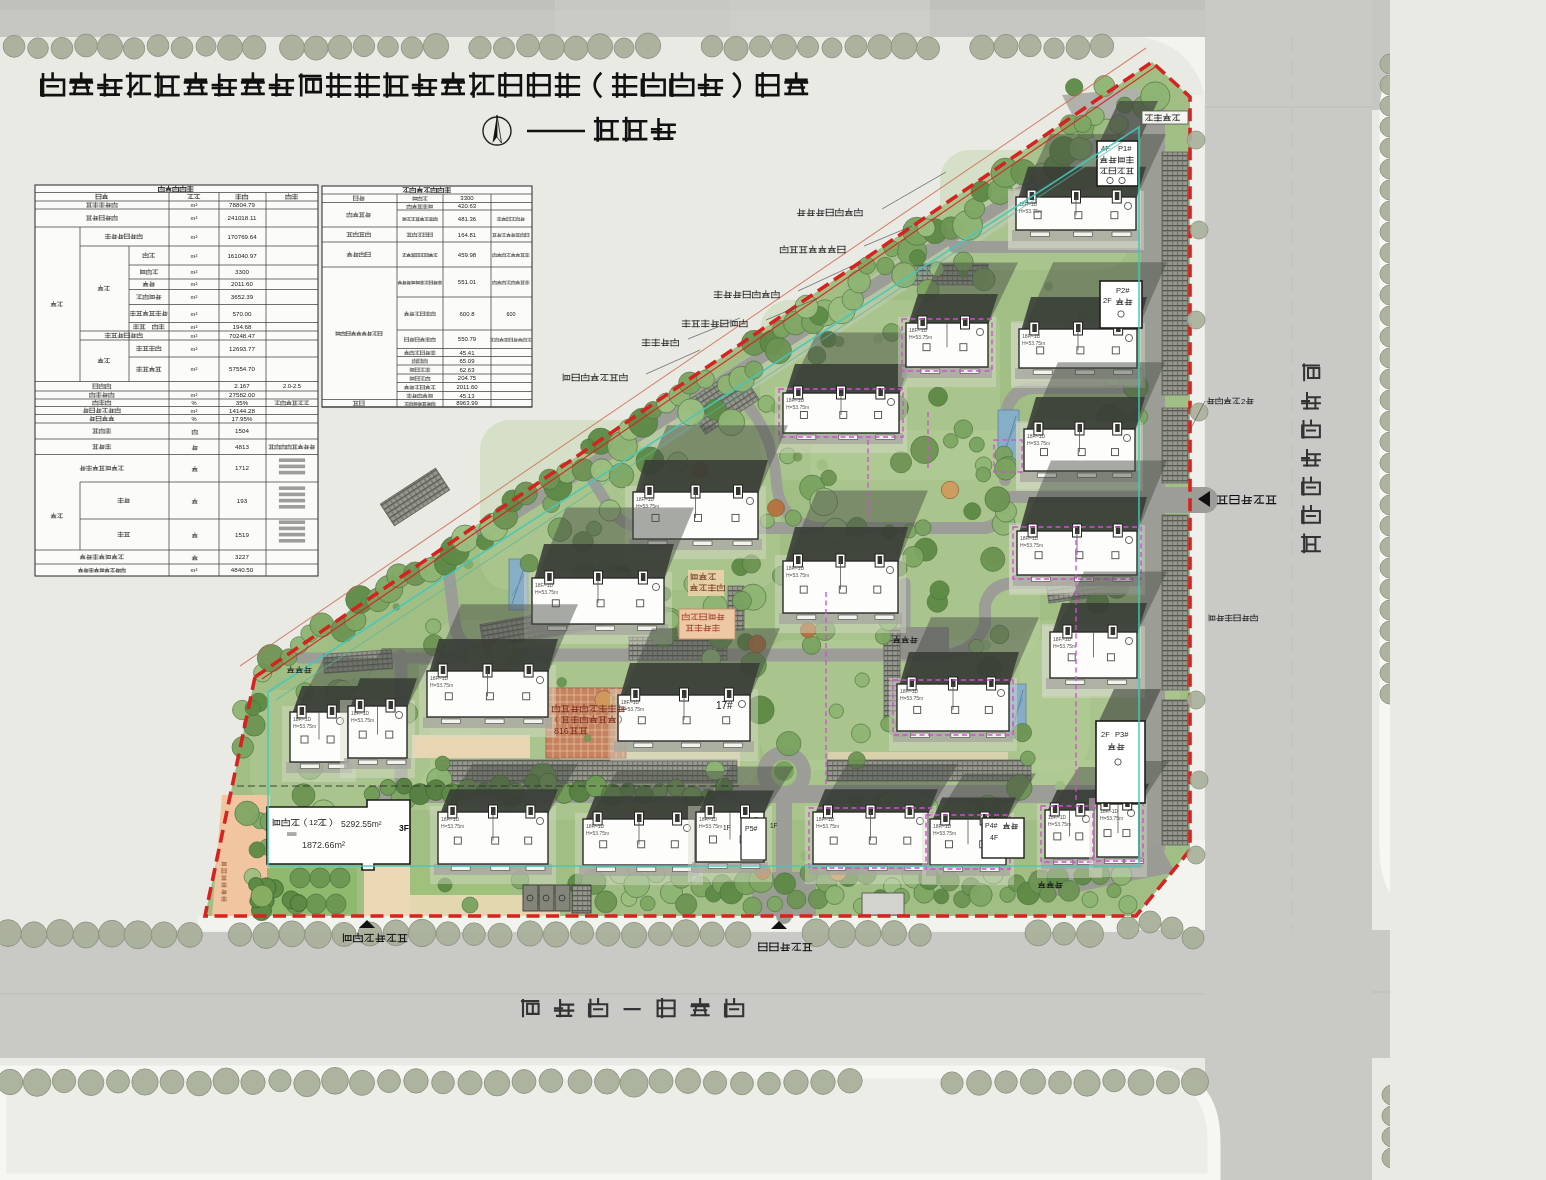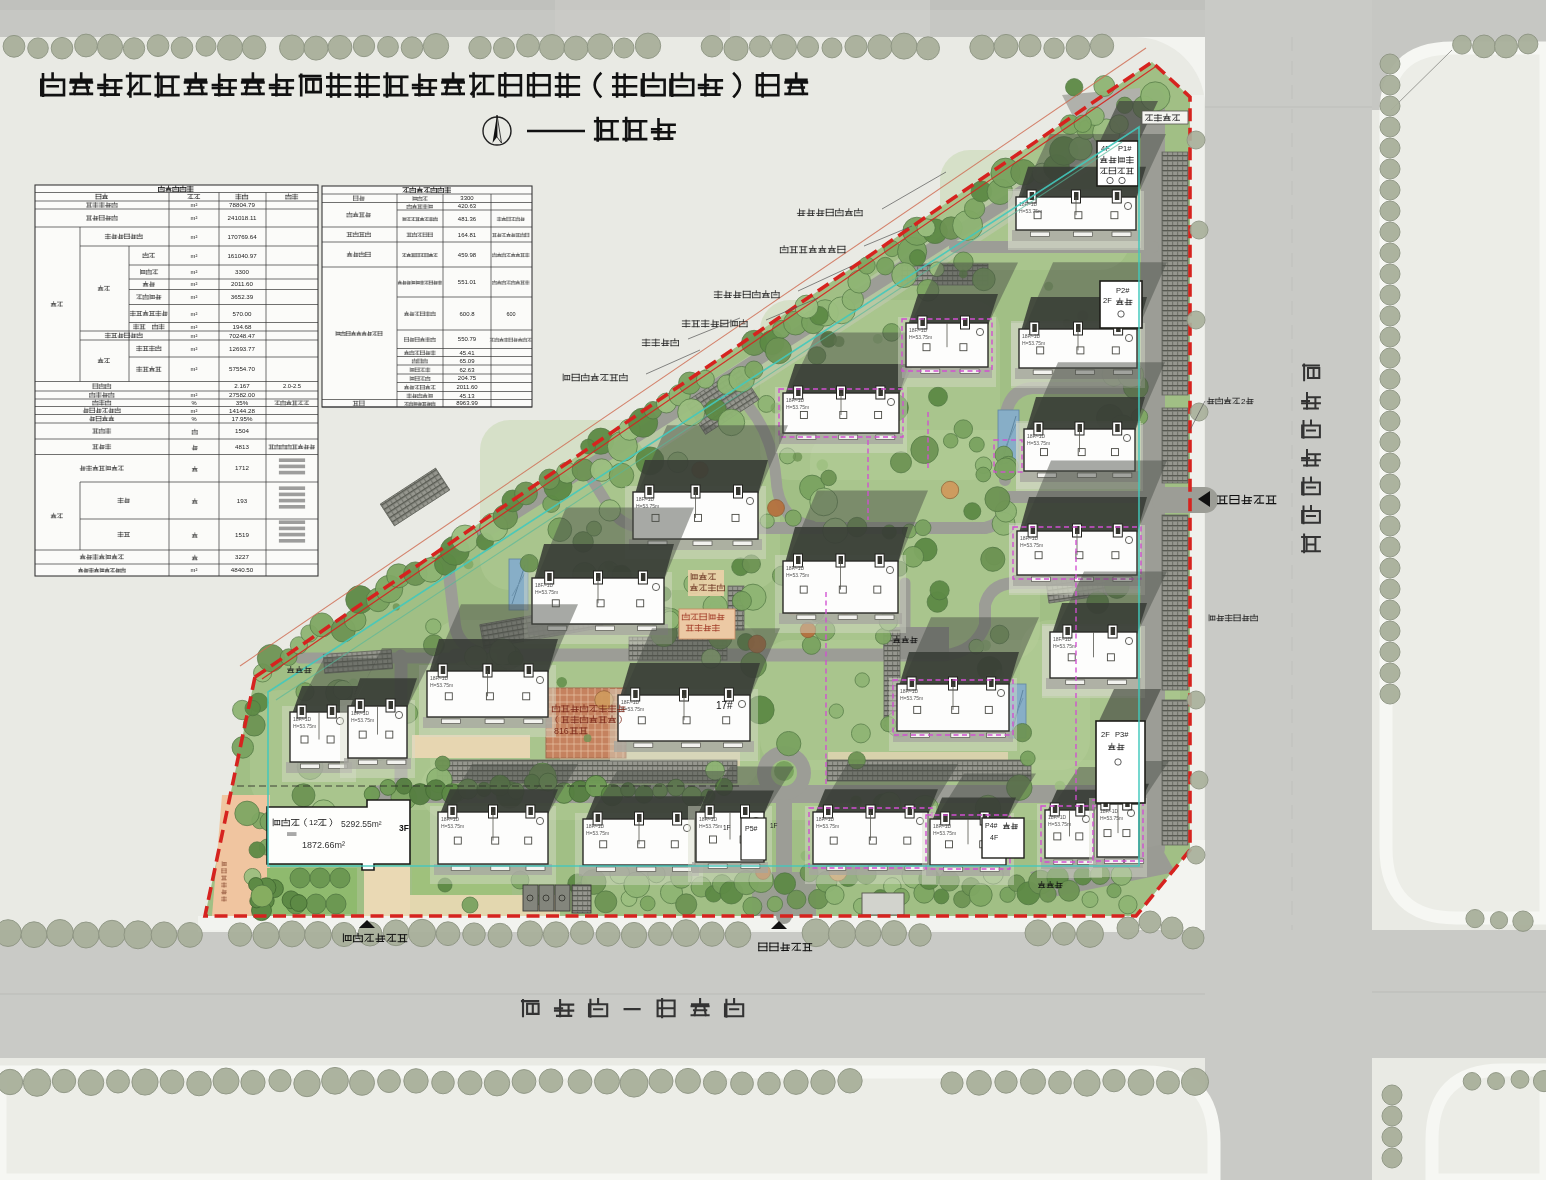--- a/index.html
+++ b/index.html
@@ -1,14 +1,14 @@
 <!DOCTYPE html>
 <html><head><meta charset="utf-8"><title>site plan</title>
 <style>html,body{margin:0;padding:0;background:#e9eae4}
-#page{position:relative;width:1546px;height:1180px;overflow:hidden;font-family:"Liberation Sans",sans-serif}
+#page{position:relative;width:1390px;height:1180px;overflow:hidden;font-family:"Liberation Sans",sans-serif}
 svg text{font-family:"Liberation Sans",sans-serif}</style></head>
 <body>
 <div id="page"><svg width="1546" height="1180" viewBox="0 0 1546 1180">
       <rect x="0.0" y="0.0" width="1546.0" height="1180.0" fill="#e9eae4" opacity="1"></rect>
       <g>
         <rect x="0.0" y="0.0" width="1546.0" height="37.0" fill="#c6c7c3" opacity="1"></rect>
         <rect x="0.0" y="0.0" width="1546.0" height="10.0" fill="#bcbdb9" opacity="0.6"></rect>
         <rect x="555.0" y="0.0" width="175.0" height="37.0" fill="#cdcec9" opacity="0.5"></rect>
         <rect x="730.0" y="0.0" width="200.0" height="37.0" fill="#d4d5d1" opacity="0.5"></rect>
         <rect x="1372.0" y="0.0" width="174.0" height="110.0" fill="#c6c7c3" opacity="1"></rect>

